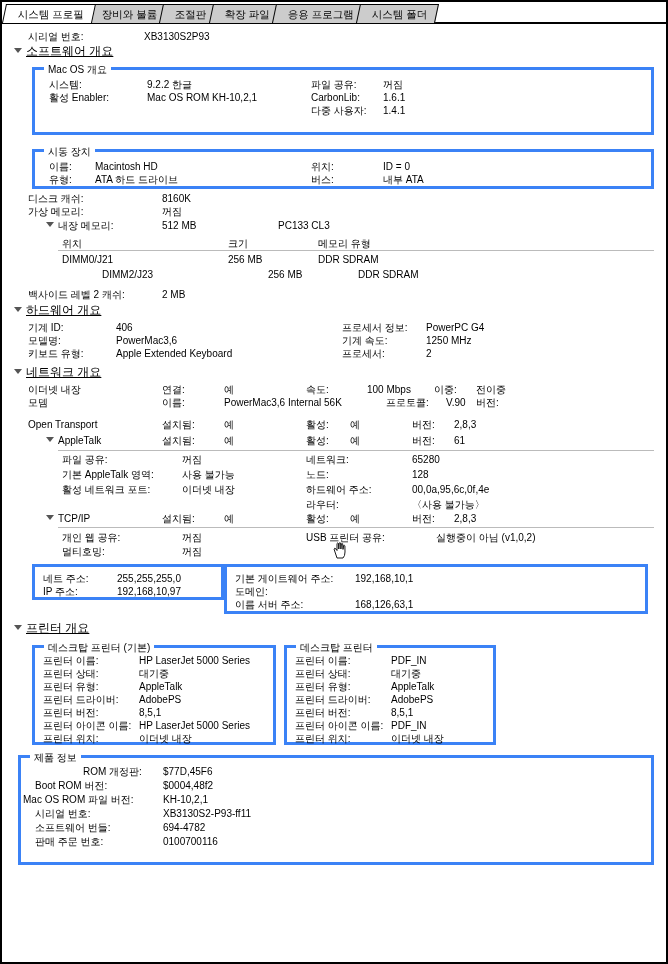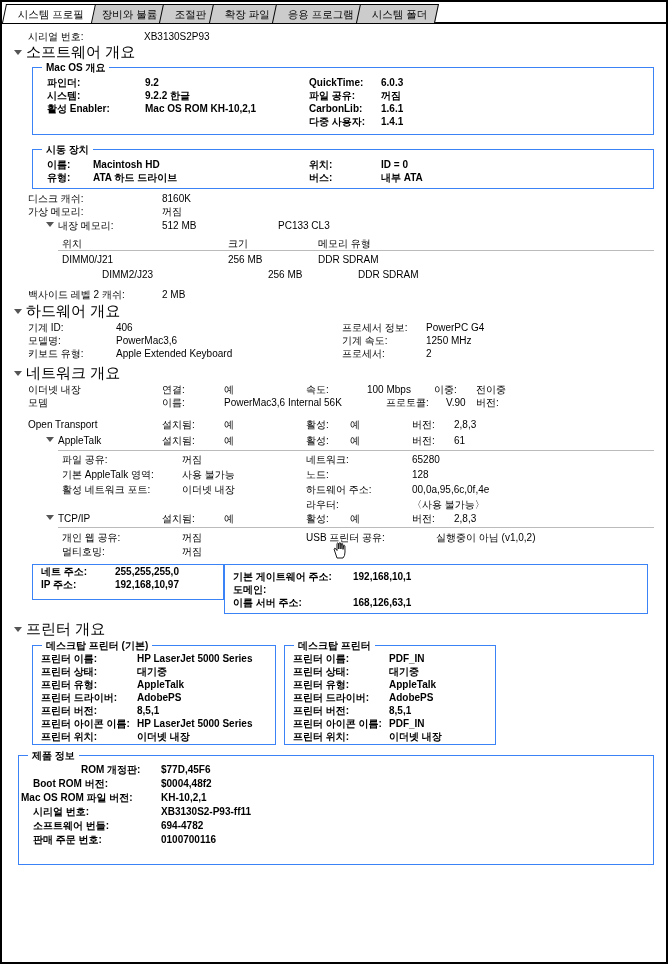--- a/index.html
+++ b/index.html
@@ -59,27 +59,26 @@
     border-top:3.5px solid transparent;
     border-bottom:3.5px solid transparent;
     margin-right:4px;vertical-align:1px;
   }
   .tri.open{
     border-left:4.5px solid transparent;
     border-right:4.5px solid transparent;
     border-top:5px solid #555;
     border-bottom:none;vertical-align:2px;
   }
-  .sect-hd{font-size:15px;height:15px;line-height:15px;}
+  .sect-hd{font-size:12px;height:15px;line-height:15px;text-decoration:underline;}
   .group{
     position:relative;
-    border:1px solid #3b82f6;
+    border:3px solid #3b82f6;
     margin:0;
     box-sizing:border-box;
-    font-weight:bold;
   }
   .group-title{
     position:absolute;top:-7px;left:9px;
     background:#ffffff;padding:0 4px;font-size:10px;
   }
   .hr{border:none;border-top:1px solid #bbbbbb;margin:0;height:0;}
   .cursor{
     position:absolute;width:14px;height:16px;
     pointer-events:none;
   }
@@ -107,26 +106,20 @@
     </div>
 
     <div class="sect-hd" style="padding-left:12px;">
       <span class="tri open"></span><span>소프트웨어 개요</span>
     </div>
 
     <div class="group" style="margin:8px 12px 0 30px;height:68px;">
       <span class="group-title">Mac OS 개요</span>
       <div style="position:relative;padding-top:8px;">
         <div class="row">
-          <span class="lbl" style="left:14px;">파인더:</span>
-          <span class="val" style="left:112px;">9.2</span>
-          <span class="lbl" style="left:276px;">QuickTime:</span>
-          <span class="val" style="left:348px;">6.0.3</span>
-        </div>
-        <div class="row">
           <span class="lbl" style="left:14px;">시스템:</span>
           <span class="val" style="left:112px;">9.2.2 한글</span>
           <span class="lbl" style="left:276px;">파일 공유:</span>
           <span class="val" style="left:348px;">꺼짐</span>
         </div>
         <div class="row">
           <span class="lbl" style="left:14px;">활성 Enabler:</span>
           <span class="val" style="left:112px;">Mac OS ROM KH-10,2,1</span>
           <span class="lbl" style="left:276px;">CarbonLib:</span>
           <span class="val" style="left:348px;">1.6.1</span>
@@ -300,21 +293,21 @@
 
         <span class="cursor" style="left:330px;top:-3px;">
           <svg width="16" height="18" viewBox="0 0 16 18">
             <path d="M5 17 L3 11 L2 8 Q2.5 6.5 4 8 L5 9.5 L5 2.5 Q5.6 1.4 6.5 2.5 L6.8 8 L7.2 2 Q7.8 1 8.6 2 L8.9 8 L9.4 2.8 Q10 1.9 10.7 2.8 L11 8.4 L11.6 4.5 Q12.3 3.8 12.9 4.8 L13 11 Q13 15 11 17 Z" fill="#ffffff" stroke="#000000" stroke-width="0.9"></path>
           </svg>
         </span>
       </div>
 
       <div style="position:relative;height:52px;margin-top:2px;">
         <div class="group" style="position:absolute;left:30px;top:0;width:192px;height:36px;">
-          <div class="row" style="">
+          <div class="row" style="margin-top:5px;">
             <span class="lbl" style="left:8px;">네트 주소:</span>
             <span class="val" style="left:82px;">255,255,255,0</span>
           </div>
           <div class="row">
             <span class="lbl" style="left:8px;">IP 주소:</span>
             <span class="val" style="left:82px;">192,168,10,97</span>
           </div>
         </div>
         <div class="group" style="position:absolute;left:222px;top:0;width:424px;height:50px;">
           <div class="row" style="margin-top:5px;">

